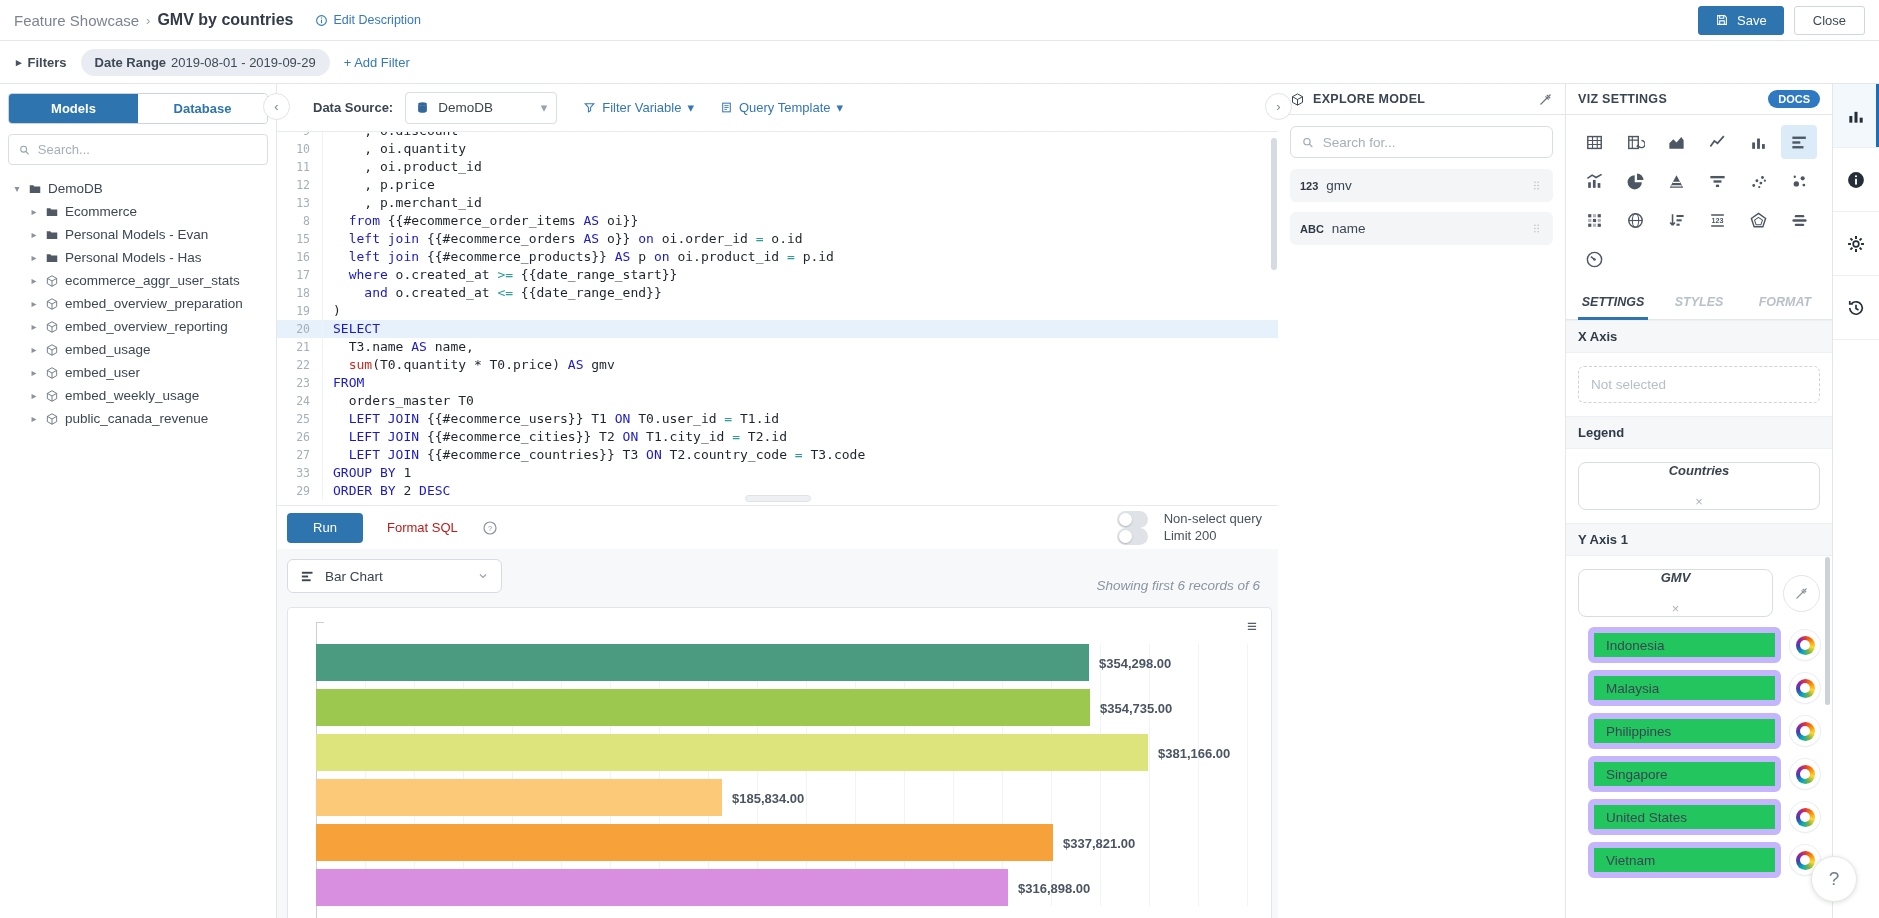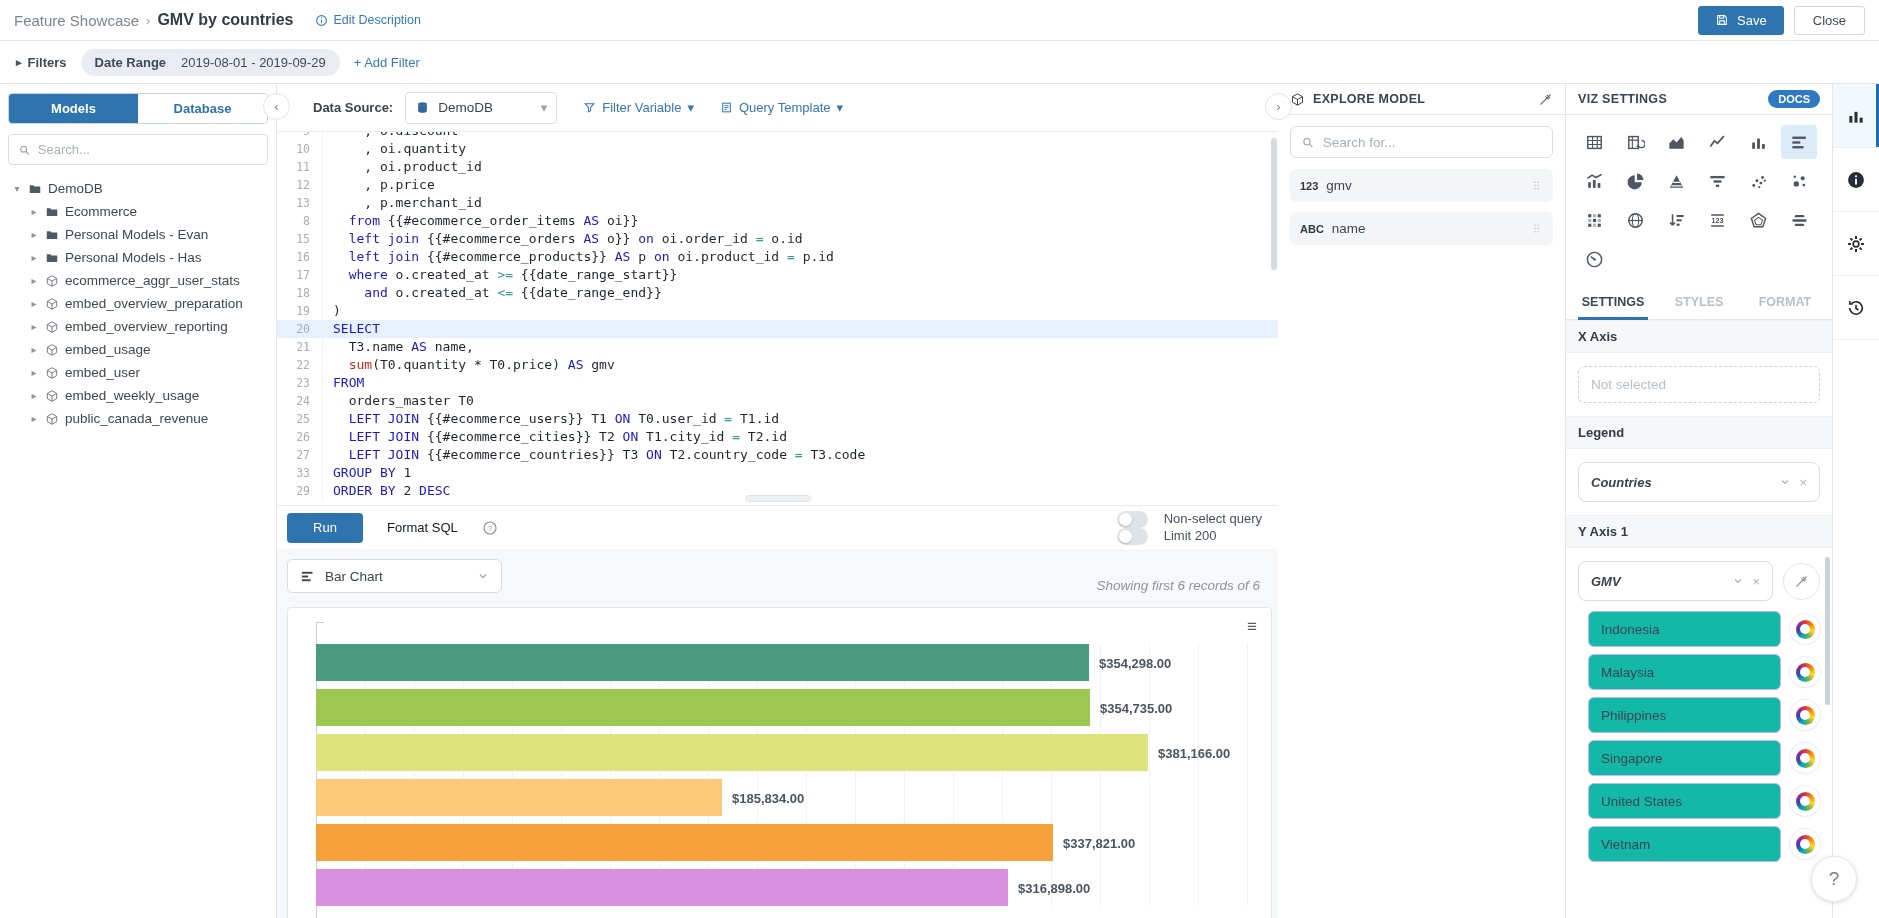--- a/index.html
+++ b/index.html
@@ -14,21 +14,21 @@
   .crumb-current { font-size:16px; font-weight:bold; color:#323c48; }
   .edit-desc { margin-left:22px; color:#3679bd; font-size:12.5px; display:flex; align-items:center; gap:5px; cursor:pointer; }
   .topbar-spacer { flex:1; }
   .btn-save { background:#2e74af; color:#fff; border:1px solid #2e74af; border-radius:3px; height:29px; padding:0 16px; font-size:13px; display:flex; align-items:center; gap:8px; cursor:pointer; }
   .btn-close { background:#fff; color:#3f4a56; border:1px solid #cfd6dd; border-radius:3px; height:29px; padding:0 18px; font-size:13px; margin-left:10px; cursor:pointer; }
 
   
   .filterbar { height:43px; display:flex; align-items:center; padding:0 16px; border-bottom:1px solid #e3e7ec; background:#fff; gap:14px; }
   .filters-toggle { display:flex; align-items:center; gap:6px; font-weight:bold; font-size:13px; color:#3f4a56; cursor:pointer; }
   .caret-r { color:#4a5560; font-size:11px; }
-  .filter-pill { background:#e9edf3; border-radius:14px; height:27px; display:flex; align-items:center; padding:0 14px; font-size:13px; color:#3f4a56; gap:15px; cursor:pointer; }
+  .filter-pill { background:#e9edf3; border-radius:14px; height:27px; display:flex; align-items:center; padding:0 14px; font-size:13px; color:#3f4a56; gap:5px; cursor:pointer; }
   .filter-pill b { font-weight:bold; }
   .add-filter { color:#3679bd; font-size:13px; cursor:pointer; }
 
   
   .bodyrow { display:flex; height:834px; }
   .sidebar { width:277px; border-right:1px solid #e3e7ec; background:#fff; }
   .center  { width:1001px; display:flex; flex-direction:column; position:relative; background:#fff; }
   .explore { width:288px; border-right:1px solid #e3e7ec; background:#fff; }
   .vizpanel{ width:266px; background:#fff; position:relative; overflow:hidden; }
   .rail    { width:47px; border-left:1px solid #e3e7ec; background:#fff; }
@@ -65,21 +65,21 @@
   .code { padding-left:10px; color:#1e242d; }
   .tok-k { color:#1a1ac9; }
   .tok-f { color:#d02a1f; }
   .tok-o { color:#2d9d97; }
   .ed-scroll { position:absolute; right:1px; top:6px; width:6px; height:132px; border-radius:3px; background:#d6dbe1; cursor:pointer; }
   .drag-pill { position:absolute; bottom:3px; left:50%; transform:translateX(-50%); width:66px; height:7px; border-radius:4px; background:#eef0f3; border:1px solid #dfe3e8; cursor:row-resize; }
 
   
   .runbar { height:44px; border-top:1px solid #e7eaee; display:flex; align-items:center; padding:0 16px 0 10px; gap:24px; background:#fff; }
   .btn-run { width:76px; height:30px; background:#2e74af; color:#fff; border:none; border-radius:4px; font-size:13px; cursor:pointer; }
-  .link-format { color:#0f172a; font-size:13px; cursor:pointer; }
+  .link-format { color:#b91c1c; font-size:13px; cursor:pointer; }
   .help-circ { color:#8a939e; cursor:pointer; }
   .runbar-spacer { flex:1; }
   .toggle-wrap { display:flex; gap:16px; font-size:13px; color:#47525e; margin-left:10px; }
   .toggle { width:31px; height:17px; border-radius:9px; background:#dfe3e8; position:relative; cursor:pointer; flex:none; }
   .toggle::after { content:''; position:absolute; left:2px; top:2px; width:13px; height:13px; border-radius:50%; background:#fff; box-shadow:0 1px 2px rgba(0,0,0,.2); }
 
   
   .results { flex:1; background:#f7f8fa; padding:10px 6px 0 10px; overflow:hidden; }
   .res-head { display:flex; align-items:flex-end; }
   .chart-select { width:215px; height:34px; background:#fff; border:1px solid #d6dce2; border-radius:6px; display:flex; align-items:center; padding:0 12px; gap:10px; cursor:pointer; color:#39434f; font-size:13.5px; }
@@ -103,35 +103,35 @@
   .field-chip { margin:0 12px 10px 12px; height:33px; background:#f4f5f7; border-radius:6px; display:flex; align-items:center; padding:0 10px; gap:8px; cursor:grab; }
   .field-tag { font-size:11px; font-weight:bold; color:#2e3944; }
   .field-name { font-size:13.5px; color:#3c4754; flex:1; }
   .drag-dots { color:#b9c0c9; }
 
   
   .docs-badge { background:#2e79c2; color:#fff; font-size:11px; font-weight:bold; border-radius:10px; padding:3px 10px; cursor:pointer; }
   .icon-grid { display:grid; grid-template-columns:repeat(6, 1fr); padding:10px 10px 4px 10px; row-gap:5px; }
   .ig-cell { width:36px; height:34px; display:flex; align-items:center; justify-content:center; color:#4d5663; border-radius:4px; cursor:pointer; }
   .ig-cell.selected { background:#dcebf8; }
-  .viz-tabs { display:flex; gap:0; border-bottom:1px solid #e3e7ec; padding:0 4px; height:36px; margin-top:4px; }
+  .viz-tabs { display:flex; gap:0; border-bottom:1px solid #e3e7ec; padding:0 4px; height:36px; margin-top:4px;font-style:italic; }
   .viz-tab { flex:1; display:flex; align-items:center; justify-content:center; font-size:12.5px; font-weight:bold; color:#b9c0c9; cursor:pointer; position:relative; }
   .viz-tab.active { color:#3a4553; }
   .viz-tab.active::after { content:''; position:absolute; left:8px; right:8px; bottom:-1px; height:3px; background:#2e74af; }
   .section-head { background:#f5f7f9; padding:8px 12px; font-weight:bold; font-size:13px; color:#303b47; border-top:1px solid #eef1f4; border-bottom:1px solid #eef1f4; }
   .dash-box { margin:13px 12px; border:1px dashed #ccd3da; border-radius:6px; padding:10px 12px; color:#b6bec7; font-size:13.5px; cursor:pointer; }
-  .sel-box { margin:13px 12px; border:1px solid #d8dde3; border-radius:8px; height:40px; display:flex; align-items:center; padding:0 12px; gap:8px; cursor:pointer; }
+  .sel-box { margin:13px 12px; border:1px solid #d8dde3; border-radius:8px; height:48px; display:flex; align-items:center; padding:0 12px; gap:8px; cursor:pointer;flex-direction:column; }
   .sel-box .val { font-style:italic; font-weight:bold; font-size:13px; color:#39434f; flex:1; }
   .sel-x { color:#aab2bb; font-size:13px; }
   .yaxis-row { display:flex; align-items:center; margin:13px 12px 10px 12px; gap:10px; }
   .yaxis-row .sel-box { margin:0; flex:1; }
   .pin-circle { width:37px; height:37px; border-radius:50%; border:1px solid #e2e6ea; display:flex; align-items:center; justify-content:center; color:#8a939e; cursor:pointer; flex:none; background:#fff; }
   .series-list { padding-left:22px; padding-right:12px; }
   .series-row { display:flex; align-items:center; margin-bottom:7px; gap:9px; }
-  .series-box { flex:1; height:36px; border:1px solid #c4b5fd; border-radius:6px; display:flex; align-items:center; padding:0 12px; font-size:13.5px; color:#3b4653; background:#14b8a6; cursor:pointer; }
+  .series-box { flex:1; height:36px; border:6px solid #c4b5fd; border-radius:6px; display:flex; align-items:center; padding:0 12px; font-size:13.5px; color:#3b4653; background:#22c55e; cursor:pointer; }
   .swatch-btn { width:30px; height:30px; border-radius:50%; background:#fff; box-shadow:0 0 0 1px #eceef1, 0 1px 2px rgba(0,0,0,.08); display:flex; align-items:center; justify-content:center; cursor:pointer; flex:none; }
   .rainbow { width:19px; height:19px; border-radius:50%; background:conic-gradient(#e53935,#fb8c00,#fdd835,#7cb342,#00acc1,#3949ab,#8e24aa,#e53935); position:relative; }
   .rainbow::after { content:''; position:absolute; inset:4.5px; background:#fff; border-radius:50%; }
   .addmore { margin:6px 12px 0 12px; border:1px dashed #ccd3da; border-radius:6px; height:36px; display:flex; align-items:center; padding:0 12px; color:#b6bec7; font-size:13px; cursor:pointer; }
   .viz-scroll { position:absolute; right:2px; top:473px; width:5px; height:148px; border-radius:3px; background:#ccd2d9; }
 
   
   .rail-item { height:64px; display:flex; align-items:center; justify-content:center; border-bottom:1px solid #edeff2; color:#252e38; position:relative; cursor:pointer; }
   .rail-item.active { background:#f3f8fd; }
   .rail-item.active::after { content:''; position:absolute; right:0; top:0; bottom:0; width:3px; background:#1e6db5; }

